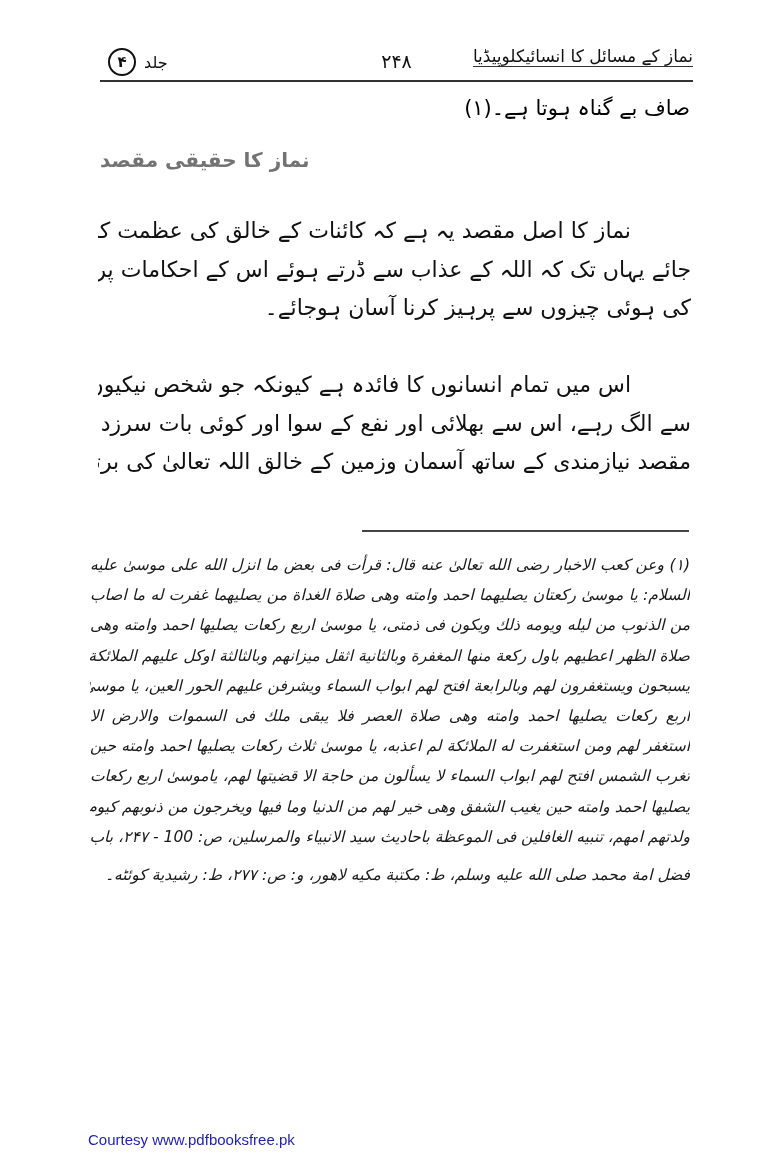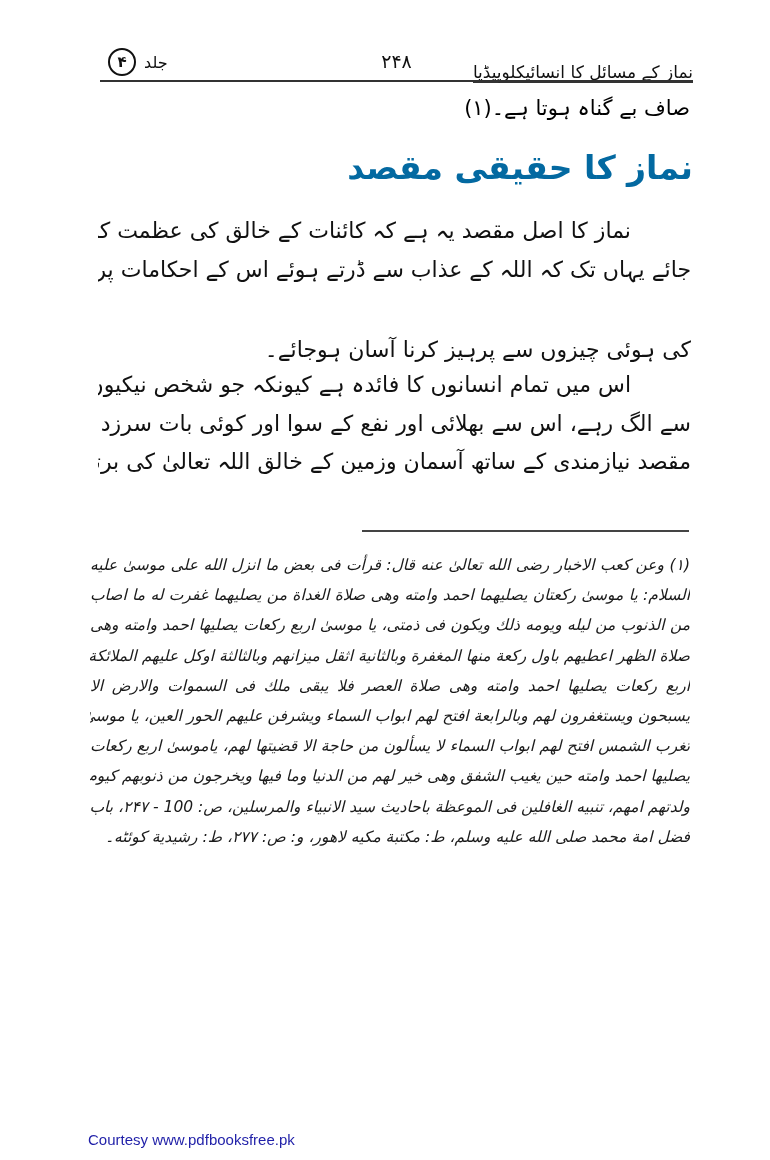--- a/index.html
+++ b/index.html
@@ -59,21 +59,21 @@
     right: 0;
     top: 4px;
     text-align: center;
     font-size: 19px;
     color: #111;
     font-family: "DejaVu Sans", sans-serif;
   }
   .book-title {
     position: absolute;
     right: 0;
-    top: 16px;
+    top: 0;
     font-size: 17px;
     direction: rtl;
     color: #111;
     border-bottom: 1px solid #333;
   }
   .header-rule {
     position: absolute;
     left: 100px;
     top: 80px;
     width: 593px;
@@ -86,46 +86,45 @@
     top: 96px;
     font-size: 21px;
     direction: rtl;
     color: #000000;
   }
   .section-title {
     position: absolute;
     left: 100px;
     width: 593px;
     top: 148px;
-    text-align: right;
-    font-size: 33px;
+    text-align: left;
+    font-size: 20px;
     font-weight: bold;
     direction: rtl;
-    color: #0369a1;
+    color: #737373;
   }
 
   .body-block {
     position: absolute;
     left: 98px;
     width: 593px;
     direction: rtl;
   }
   .body-line {
     font-size: 22px;
     height: 38.5px;
     line-height: 38.5px;
     white-space: nowrap;
     overflow: hidden;
     text-align: justify;
     text-align-last: justify;
     color: #111;
   }
   .body-line.last {
     text-align-last: right;
-    margin-top: 42px;
   }
   .body-line.indent {
     padding-right: 60px;
   }
   #para1 { top: 212px; }
   #para2 { top: 366px; }
 
   .footnote-rule {
     position: absolute;
     left: 362px;
@@ -147,20 +146,21 @@
     height: 30.2px;
     line-height: 30.2px;
     white-space: nowrap;
     overflow: hidden;
     text-align: justify;
     text-align-last: justify;
     color: #1a1a1a;
   }
   .fn-line.last {
     text-align-last: right;
+    margin-top: 8px;
   }
 
   .courtesy {
     position: absolute;
     left: 88px;
     top: 1131px;
     font-size: 15px;
     font-family: "Liberation Sans", sans-serif;
     color: #1f1fa8;
   }
@@ -196,22 +196,23 @@
     <div class="body-line">مقصد نیازمندی کے ساتھ آسمان وزمین کے خالق اللہ تعالیٰ کی برتری کا اعتراف اور اس</div>
   </div>
 
   <div class="footnote-rule"></div>
 
   <div class="footnotes">
     <div class="fn-line">(۱) وعن كعب الاخبار رضی الله تعالىٰ عنه قال: قرأت فی بعض ما انزل الله علی موسیٰ عليه</div>
     <div class="fn-line">السلام: يا موسیٰ ركعتان يصليهما احمد وامته وهی صلاة الغداة من يصليهما غفرت له ما اصاب</div>
     <div class="fn-line">من الذنوب من ليله ويومه ذلك ويكون فی ذمتی، يا موسیٰ اربع ركعات يصليها احمد وامته وهی</div>
     <div class="fn-line">صلاة الظهر اعطيهم باول ركعة منها المغفرة وبالثانية اثقل ميزانهم وبالثالثة اوكل عليهم الملائكة</div>
+    <div class="fn-line">يسبحون ويستغفرون لهم وبالرابعة افتح لهم ابواب السماء ويشرفن عليهم الحور العين، يا موسیٰ</div>
     <div class="fn-line">اربع ركعات يصليها احمد وامته وهی صلاة العصر فلا يبقی ملك فی السموات والارض الا</div>
-    <div class="fn-line">يسبحون ويستغفرون لهم وبالرابعة افتح لهم ابواب السماء ويشرفن عليهم الحور العين، يا موسیٰ</div>
+    <div class="fn-line">استغفر لهم ومن استغفرت له الملائكة لم اعذبه، يا موسیٰ ثلاث ركعات يصليها احمد وامته حين</div>
     <div class="fn-line">تغرب الشمس افتح لهم ابواب السماء لا يسألون من حاجة الا قضيتها لهم، ياموسیٰ اربع ركعات</div>
     <div class="fn-line">يصليها احمد وامته حين يغيب الشفق وهی خير لهم من الدنيا وما فيها ويخرجون من ذنوبهم كيوم</div>
     <div class="fn-line">ولدتهم امهم، تنبيه الغافلين فی الموعظة باحاديث سيد الانبياء والمرسلين، ص: 100 - ۲۴۷، باب</div>
     <div class="fn-line last">فضل امة محمد صلی الله عليه وسلم، ط: مكتبة مكيه لاهور، و: ص: ۲۷۷، ط: رشيدية كوئٹه۔</div>
   </div>
 
   <div class="courtesy">Courtesy www.pdfbooksfree.pk</div>
 
 </div>
 

